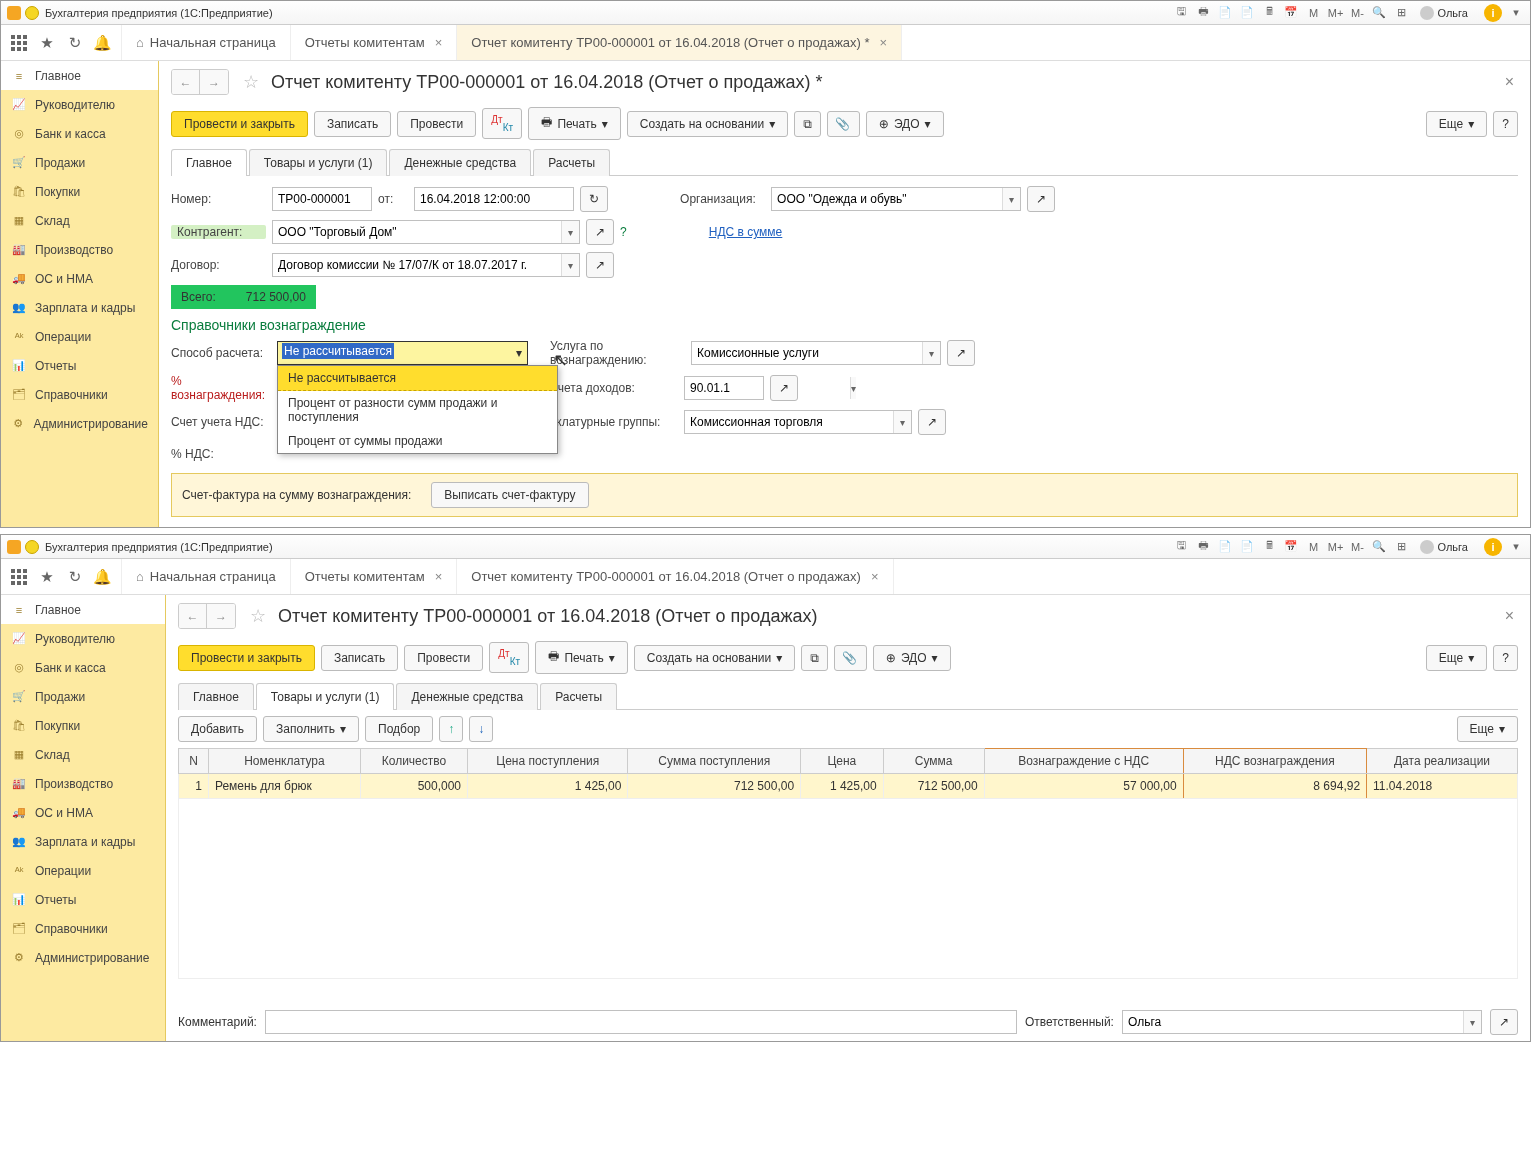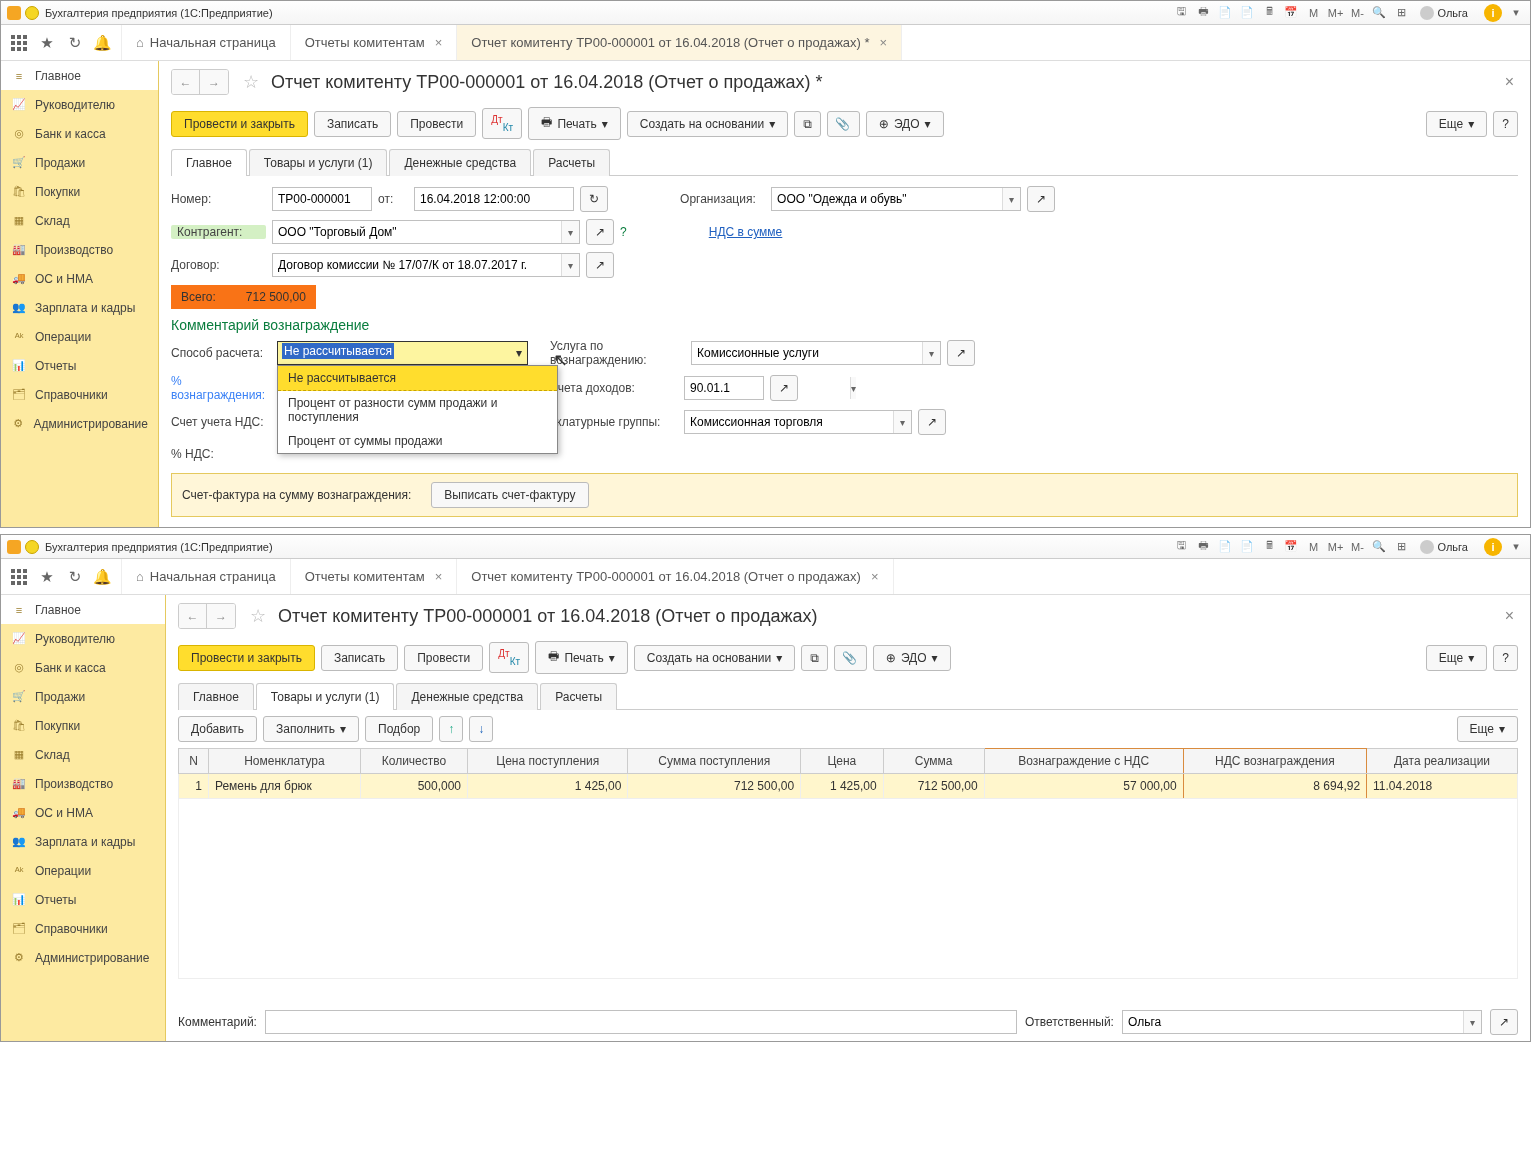--- a/index.html
+++ b/index.html
@@ -55,21 +55,21 @@
 .form-row { display:flex; align-items:center; margin-bottom:7px; gap:6px; min-height:24px;}
 .fld-label { width:95px; font-size:12px; color:#444; }
 .fld-label.wide { width:135px; }
 .fld-label-hl { background:#d4f0c4; padding:0 6px; border-radius:2px;}
 .input { border:1px solid #c0c0c0; padding:3px 5px; font-size:12px; background:#fff; height:24px; }
 .input-combo { display:flex; border:1px solid #c0c0c0; height:24px; background:#fff;}
 .input-combo input { border:none; flex:1; padding:0 5px; font-size:12px; outline:none; background:transparent;}
 .input-combo .cbtn { width:18px; border-left:1px solid #ddd; display:flex; align-items:center; justify-content:center; color:#666; cursor:pointer; font-size:10px; background:#f9f9f9;}
 .link { color:#2060c0; text-decoration:underline; cursor:pointer; }
 .section-title { color:#0a7d3e; font-size:14px; margin:8px 0 6px; }
-.total-box { display:inline-flex; align-items:center; background:#f97316; padding:5px 10px; gap:30px; font-size:12px;}
+.total-box { display:inline-flex; align-items:center; background:#22c55e; padding:5px 10px; gap:30px; font-size:12px;}
 
 .dropdown-open { position:relative; }
 .dd-field { border:1px solid #333; height:24px; display:flex; background:#fdf5a0;}
 .dd-field .dd-text { flex:1; padding:2px 4px; }
 .dd-field .dd-text .sel { background:#3169c6; color:#fff; padding:1px 2px;}
 .dd-field .dd-arrow { width:16px; display:flex; align-items:center; justify-content:center; cursor:pointer;}
 .dd-list { position:absolute; top:24px; left:0; right:-30px; background:#fff; border:1px solid #888; box-shadow:2px 2px 6px rgba(0,0,0,0.25); z-index:10;}
 .dd-item { padding:5px 10px; cursor:pointer; font-size:12px; }
 .dd-item.hover { background:#ffdd2d; border-bottom:1px dashed #c9a400;}
 .cursor-arrow { position:absolute; top:8px; right:-40px; font-size:18px; z-index:20;}
@@ -306,21 +306,21 @@
               <span class="cbtn">▾</span>
             </div>
           <button class="btn btn-icon-only">↗</button>
         </div>
 
         <div class="total-box">
           <span>Всего:</span>
           <span>712 500,00</span>
         </div>
 
-        <div class="section-title">Комментарий вознаграждение</div>
+        <div class="section-title">Справочники вознаграждение</div>
         
         <div class="form-row">
           <span class="fld-label" style="width:100px;">Способ расчета:</span>
           <div class="dropdown-open" style="width:251px;">
             <div class="dd-field">
               <div class="dd-text"><span class="sel">Не рассчитывается</span></div>
               <div class="dd-arrow">▾</div>
             </div>
             <div class="dd-list">
               <div class="dd-item hover"><span>Не рассчитывается</span></div>
@@ -331,21 +331,21 @@
           </div>
           <span style="width:10px;"></span>
           <span class="fld-label wide">Услуга по вознаграждению:</span>
           <div class="input-combo" style="width:250px;">
               <input value="Комиссионные услуги" style="">
               <span class="cbtn">▾</span>
             </div>
           <button class="btn btn-icon-only">↗</button>
         </div>
         <div class="form-row">
-          <span class="fld-label" style="width:100px;color:#3b82f6;">% вознаграждения:</span>
+          <span class="fld-label" style="width:100px;color:#b91c1c;">% вознаграждения:</span>
           <span style="width:260px;"></span>
           <span class="fld-label wide">т учета доходов:</span>
           <div class="input-combo" style="width:80px;">
               <input value="90.01.1" style="">
               <span class="cbtn">▾</span>
             </div>
           <button class="btn btn-icon-only">↗</button>
         </div>
         <div class="form-row">
           <span class="fld-label" style="width:100px;">Счет учета НДС:</span>

